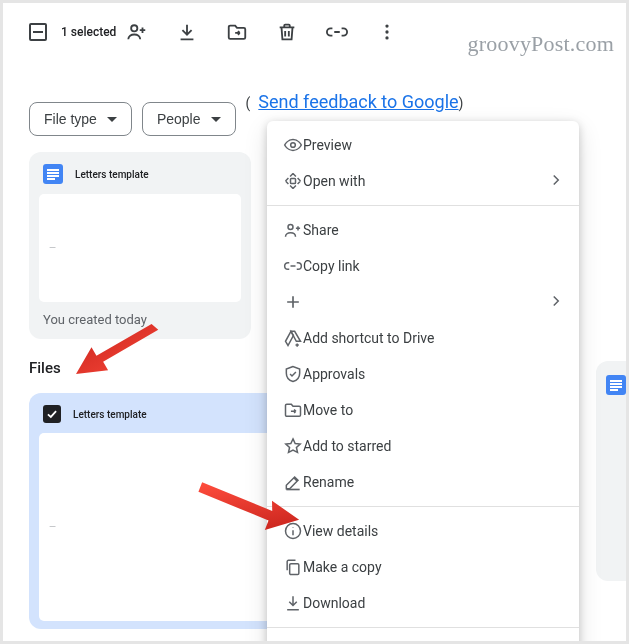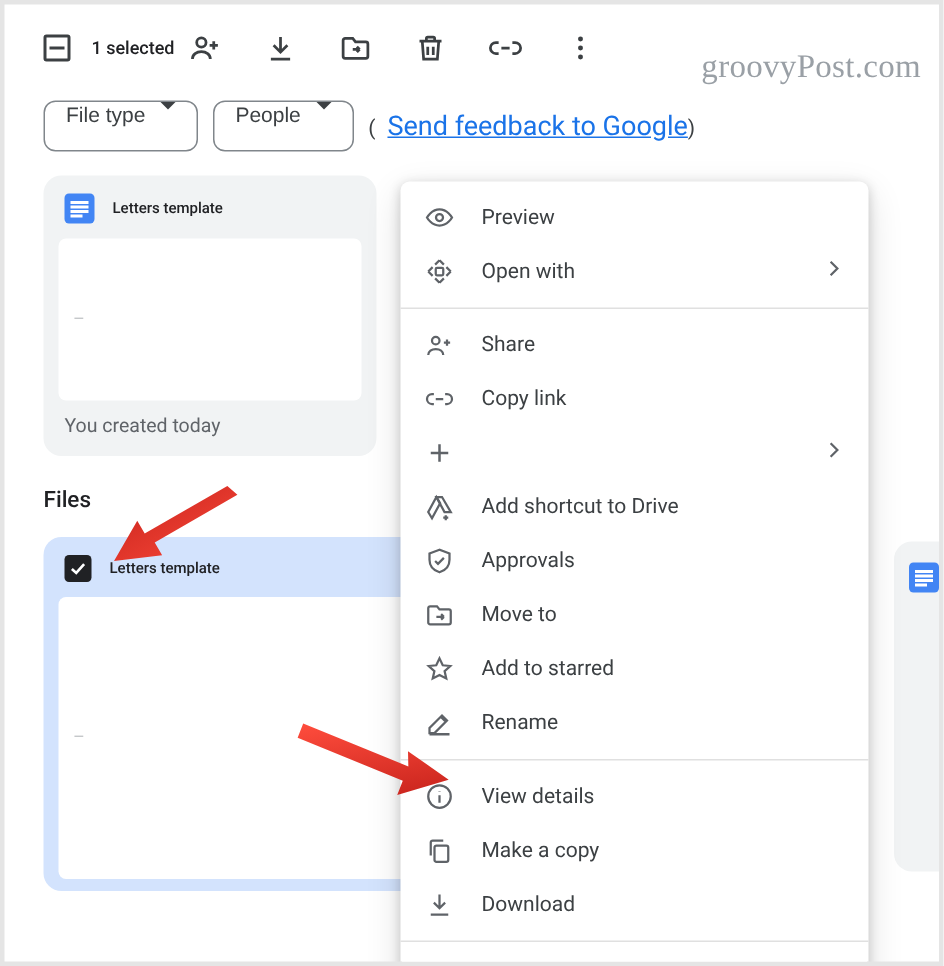--- a/index.html
+++ b/index.html
@@ -31,25 +31,26 @@
     display:flex; align-items:center; justify-content:center;
   }
   .sel-icon::after { content:""; width:10px; height:2px; background:#3c4043; }
   .sel-text { font-size:12px; color:#202124; font-weight:500; }
   .tb-icons { display:flex; align-items:center; gap:28px; margin-left:6px; }
   .tb-icons .ic, .tb-left .ic { color:#3c4043; display:flex; }
   .ic svg { width:22px; height:22px; }
   
   .chips { display:flex; align-items:center; gap:10px; padding:18px 16px 10px 26px; }
   .chip {
-    display:inline-flex; gap:10px;
+    display:inline-flex; align-items:center; gap:10px;
     height:34px; padding:0 14px;
     border:1px solid #80868b; border-radius:8px;
     font-size:14px; color:#3c4043; background:#fff;
     cursor:pointer;
+    margin-top:35px;
   }
   .chip .caret { width:0; height:0; border-left:5px solid transparent; border-right:5px solid transparent; border-top:5px solid #3c4043; }
   .feedback { color:#1a73e8; text-decoration:underline; font-size:18px; margin-left:8px; }
   .paren { color:#3c4043; }
   
   .card {
     margin:6px 14px 12px 26px;
     width:222px;
     border-radius:12px;
     background:#f1f3f4;
@@ -80,21 +81,21 @@
   .section-h { font-size:15px; font-weight:500; color:#202124; padding:8px 0 10px 26px; }
   
   .menu {
     position:absolute; left:264px; top:118px; width:312px;
     background:#fff; border-radius:6px;
     box-shadow: 0 2px 8px rgba(0,0,0,0.18), 0 8px 24px rgba(0,0,0,0.12);
     padding:6px 0;
     z-index:50;
   }
   .mi {
-    display:flex; align-items:center; gap:18px;
+    display:flex; align-items:center; 
     height:36px; padding:0 16px;
     color:#3c4043; font-size:14px; cursor:pointer;
     position:relative;
   }
   .mi .mic { width:20px; height:20px; display:flex; align-items:center; justify-content:center; color:#5f6368; }
   .mi .mic svg { width:20px; height:20px; }
   .mi .chev { position:absolute; right:14px; color:#5f6368; }
   .mi .chev svg{ width:18px; height:18px;}
   .sep { height:1px; background:#e0e0e0; margin:6px 0; }
   

